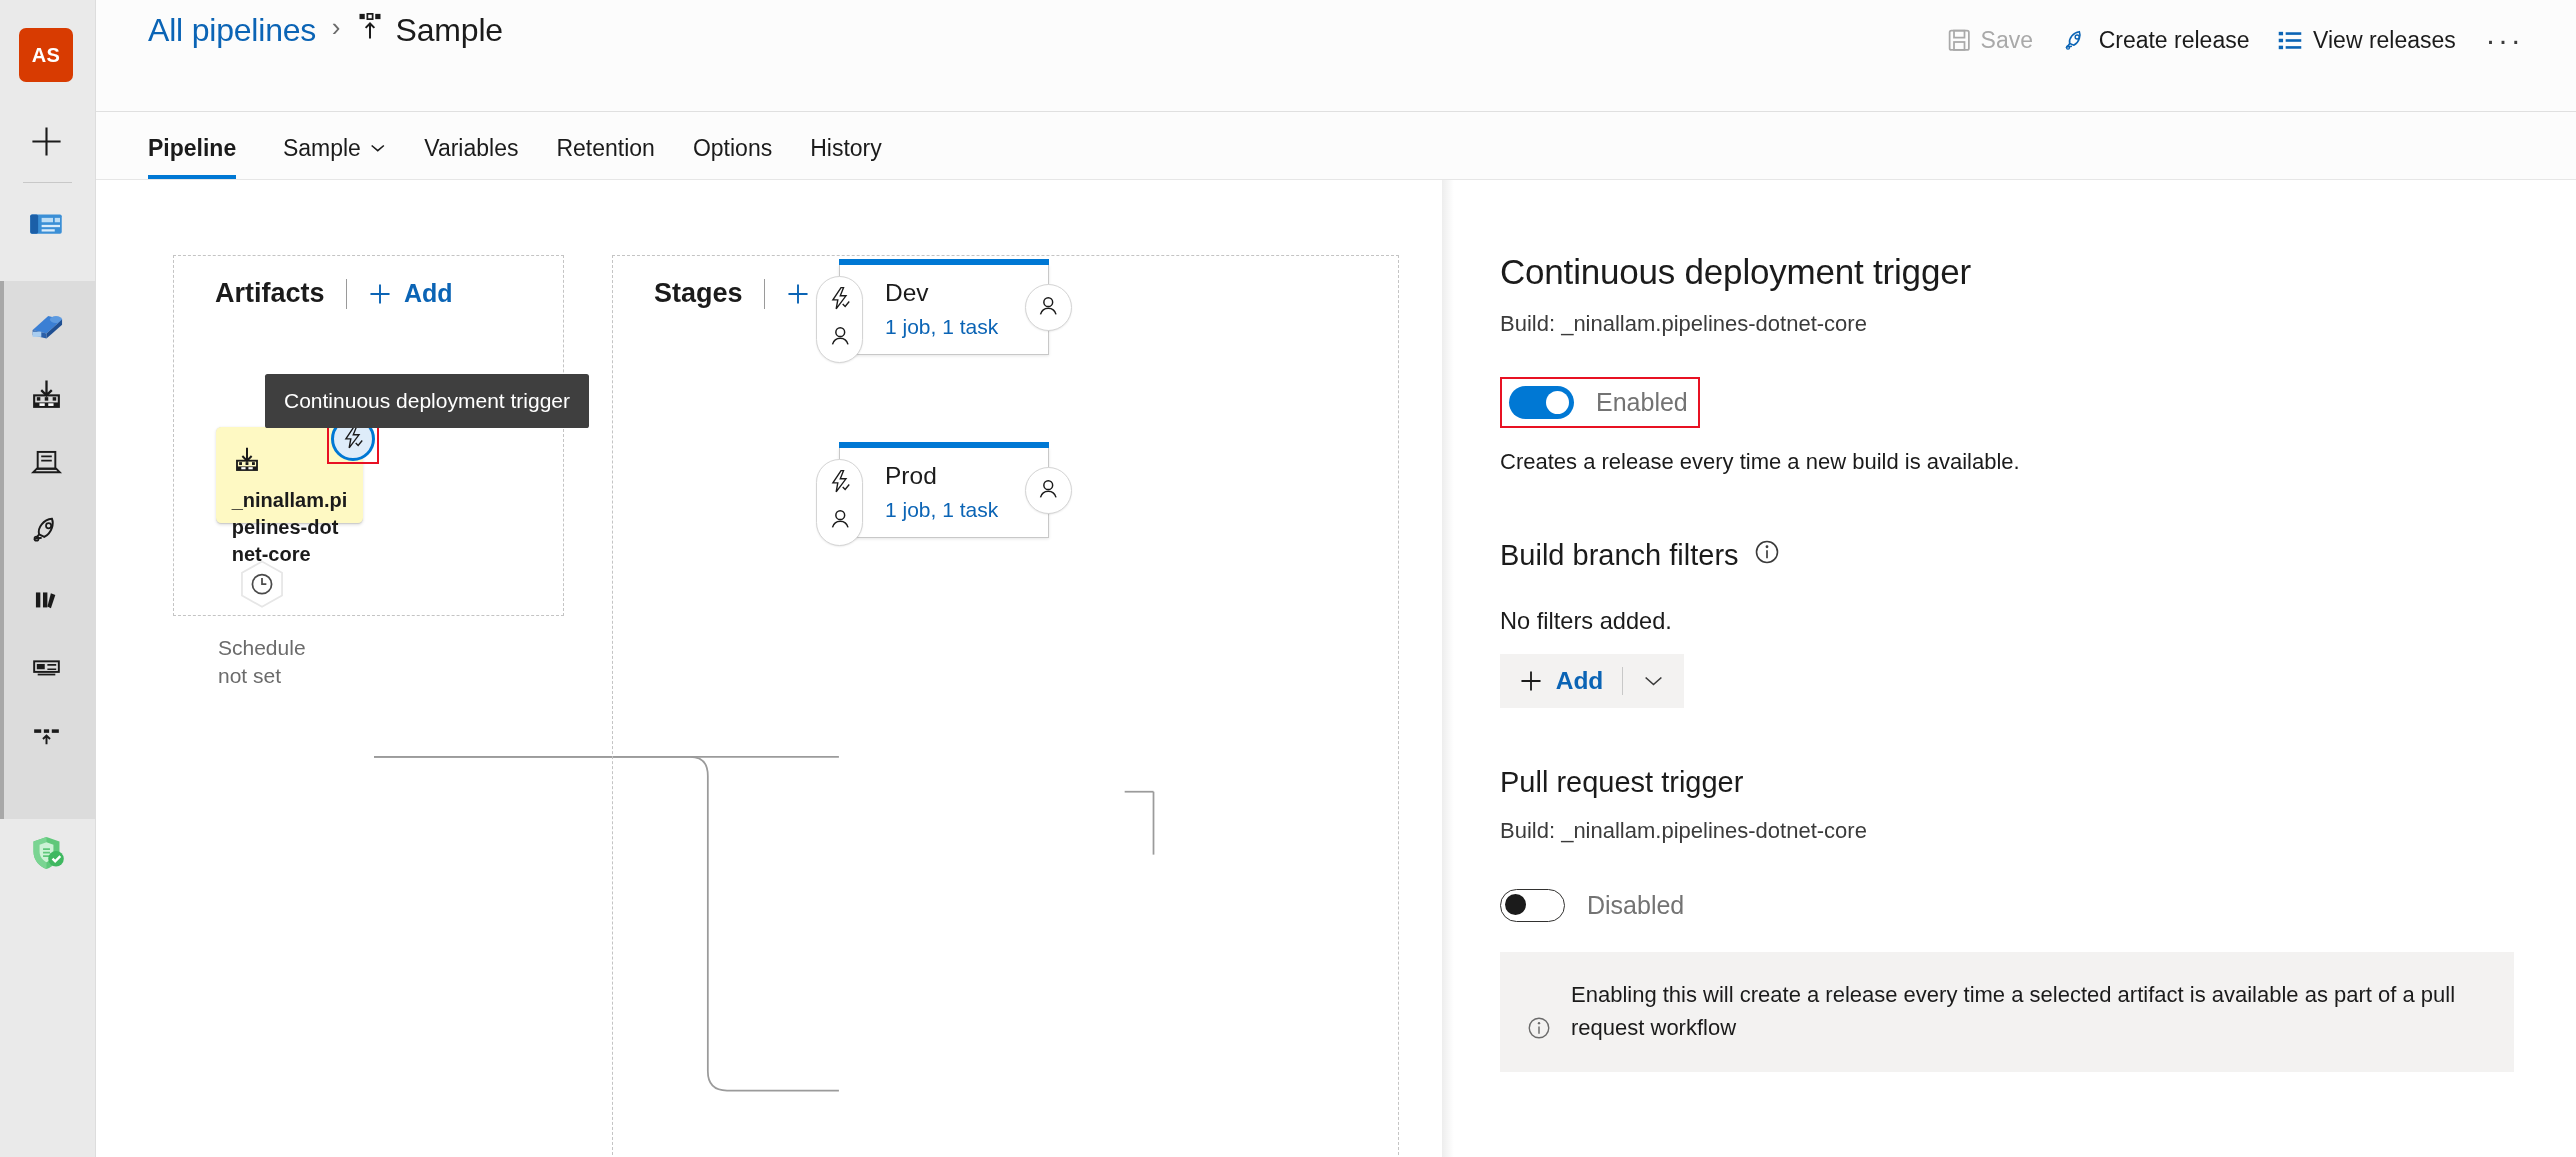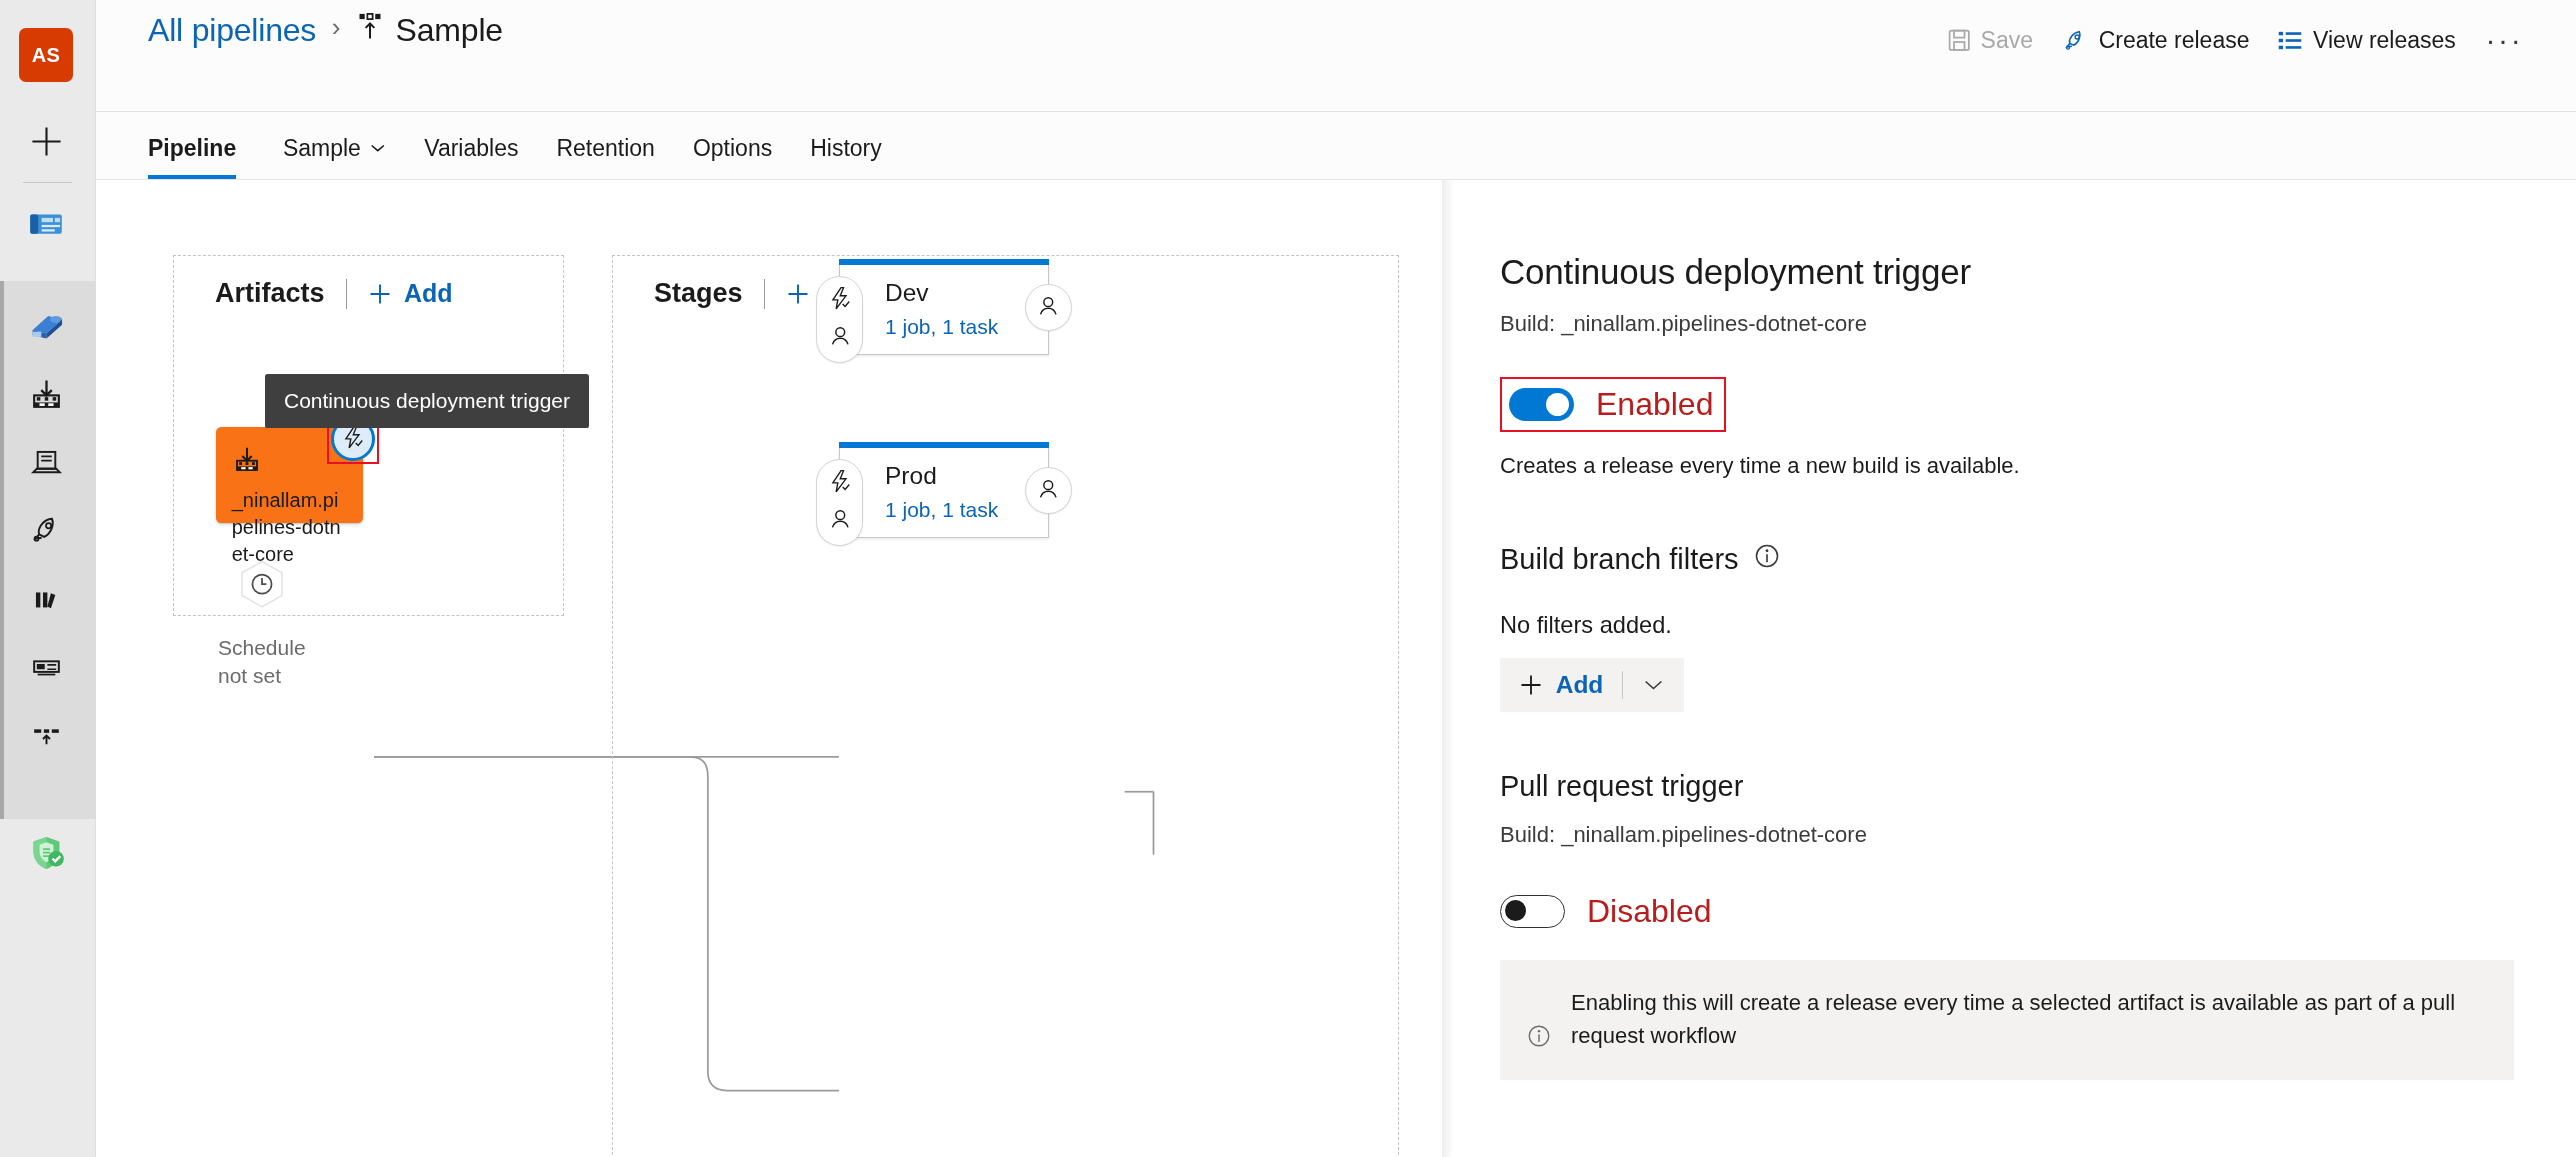--- a/index.html
+++ b/index.html
@@ -145,23 +145,23 @@
     display: flex; align-items: center; gap: 10.5px; cursor: pointer;
   }
   .zone-add .lbl { font-size: 25px; color: #0b64b5; font-weight: 600; }
   .zone-add svg { display: block; }
   .zone-chev { margin-left: 17.5px; display: flex; align-items: center; cursor: pointer; }
 
   
   .artifact-card {
     position: absolute; left: 120px; top: 247px;
     width: 147px; height: 96px;
-    background: #f97316; border-radius: 5.2px;
+    background: #fef9c3; border-radius: 5.2px;
     box-shadow: 0 1.4px 3.1px rgba(0,0,0,.13), 0 0.3px 0.8px rgba(0,0,0,.10);
-    padding: 17.5px 15.7px 0 15.7px; cursor: pointer;
+    padding: 17.5px 15.7px 0 15.7px; cursor: pointer; font-weight: bold;
   }
   .artifact-card .ic { margin-bottom: 9.6px; }
   .artifact-card .nm {
     font-size: 20px; color: #1b1b1b; line-height: 1.35; word-break: break-all;
   }
   .cd-badge-wrap {
     position: absolute; left: 231px; top: 233px;
     width: 52px; height: 51px;
     border: 2.6px solid #e81123;
     display: flex; align-items: center; justify-content: center;
@@ -250,21 +250,21 @@
   .switch.on { background: #0078d4; }
   .switch.on .knob {
     position: absolute; right: 5.2px; top: 5.2px;
     width: 23px; height: 23px; border-radius: 50%; background: #fff;
   }
   .switch.off { background: #fff; border: 1.7px solid #323130; }
   .switch.off .knob {
     position: absolute; left: 4.4px; top: 4.4px;
     width: 21px; height: 21px; border-radius: 50%; background: #1b1b1b;
   }
-  .toggle-lbl { font-size: 32px; color: #b91c1c; }
+  .toggle-lbl { font-size: 25px; color: #737373; }
   .panel-note { font-size: 22px; color: #1b1b1b; margin-top: 21px; }
   .panel-h2 {
     font-size: 29px; color: #1b1b1b; font-weight: 400;
     display: flex; align-items: center; gap: 14px;
     margin-top: 63px; margin-bottom: 35px;
   }
   .panel-empty { font-size: 23.6px; color: #1b1b1b; margin-bottom: 19px; }
   .add-btn {
     display: inline-flex; align-items: center;
     background: #f3f2f1; height: 54px; padding: 0 19px 0 17.5px;

